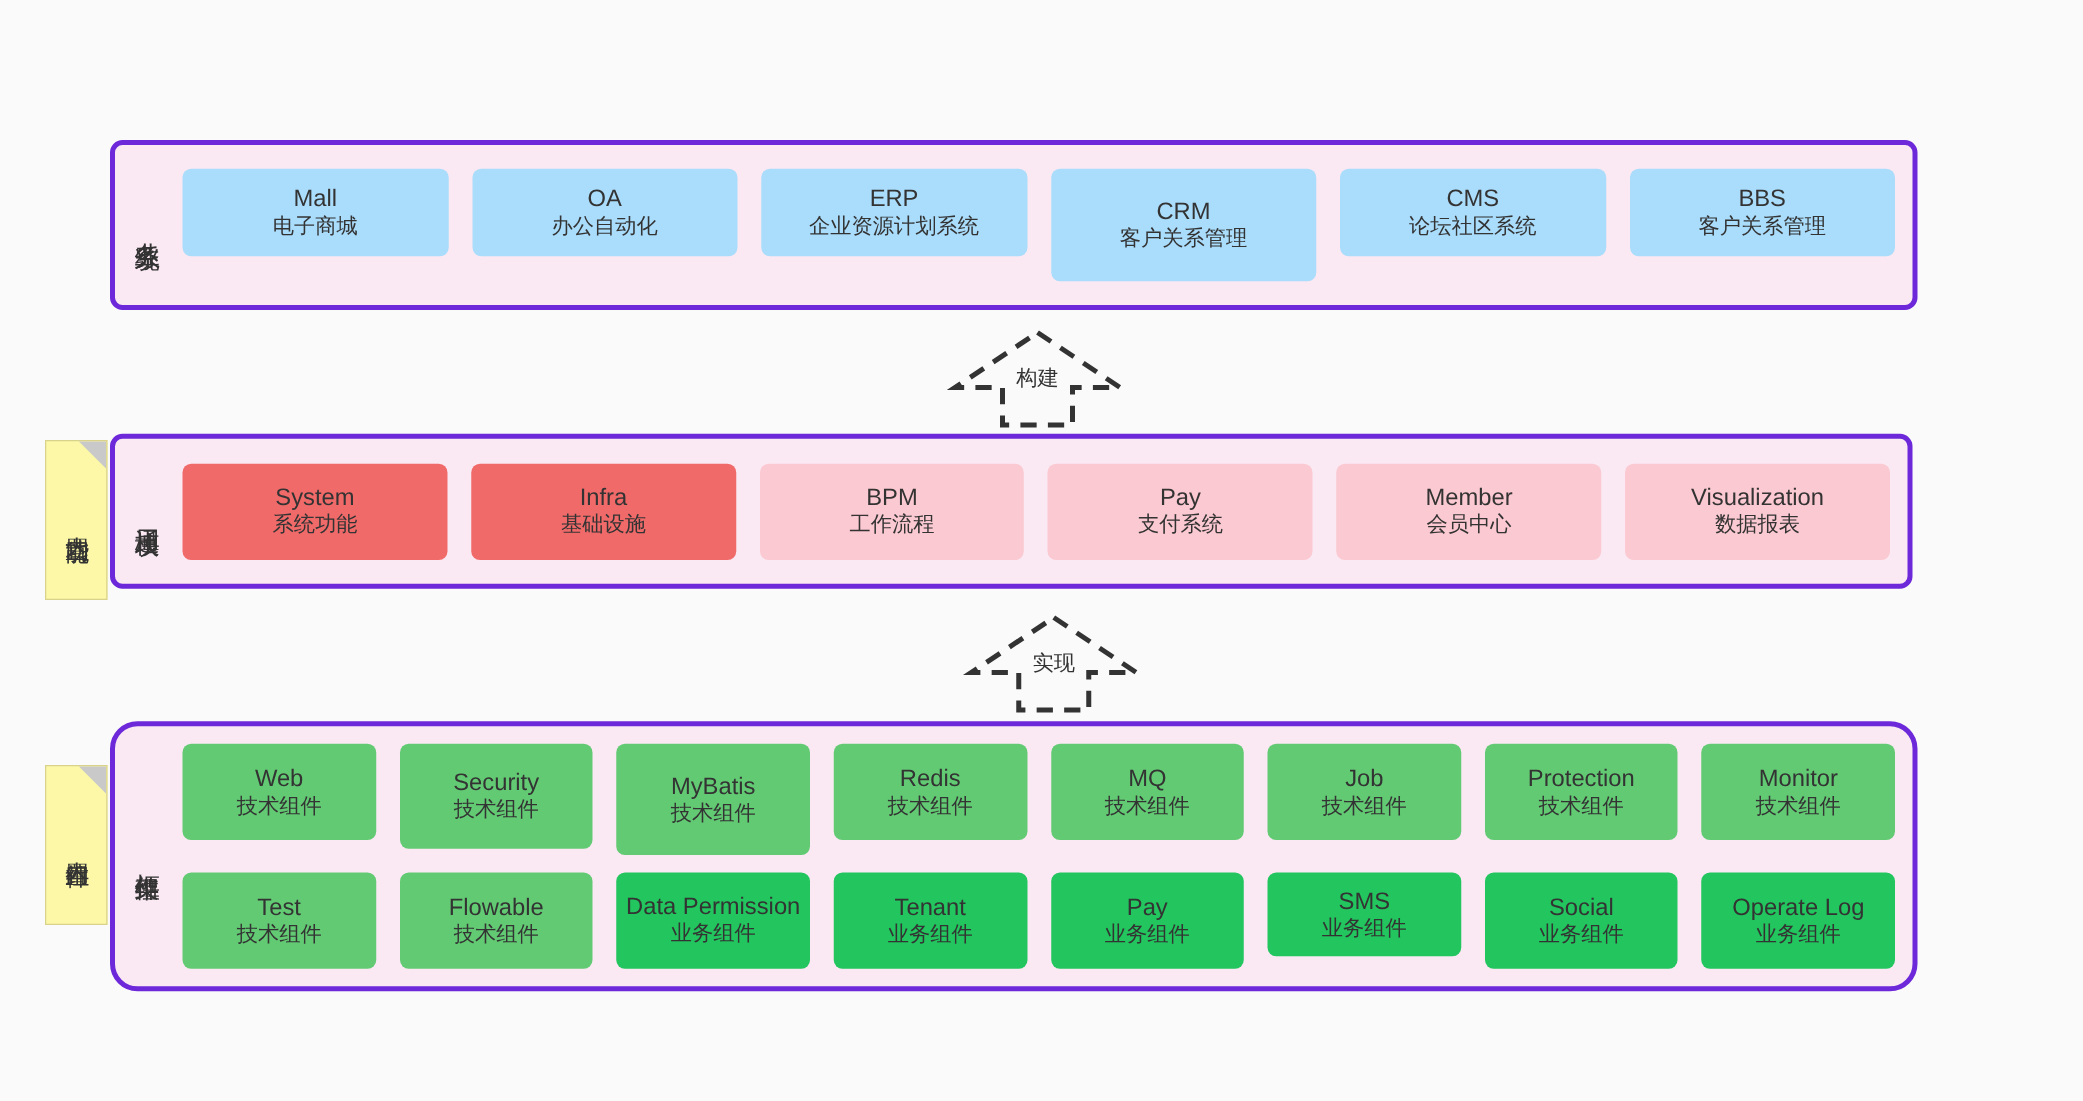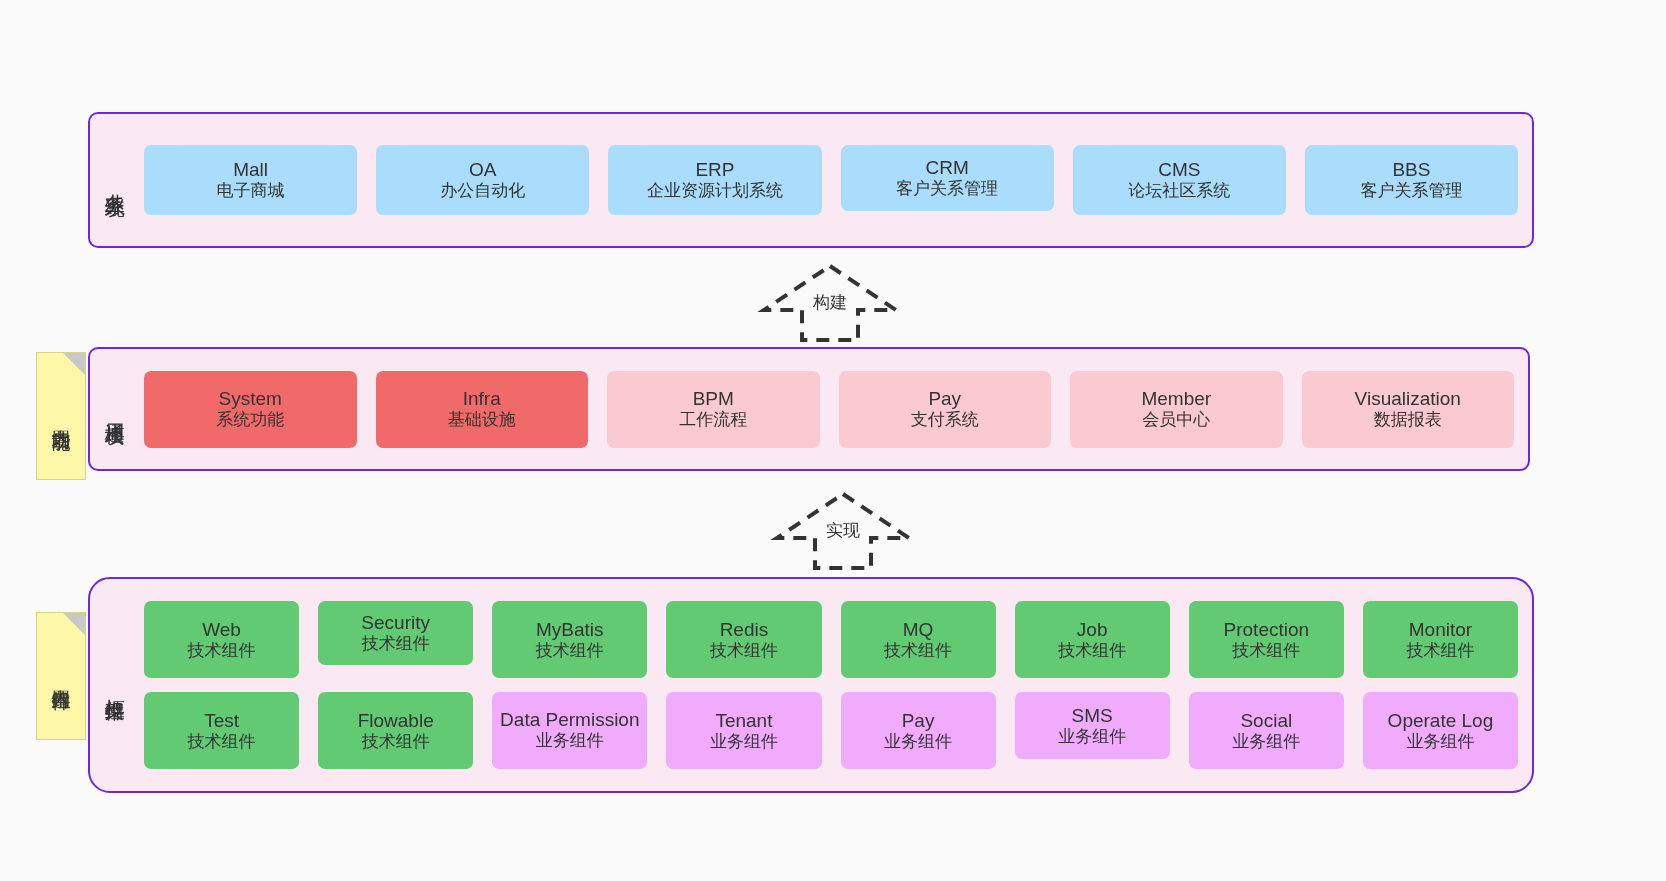--- a/index.html
+++ b/index.html
@@ -9,21 +9,21 @@
     background: #fafafa;
     font-family: "Liberation Sans", "DejaVu Sans", sans-serif;
     overflow: hidden;
   }
   #canvas { position: relative; width: 1666px; height: 881px; }
 
   
   .band {
     position: absolute;
     background: #fae9f3;
-    border: 2px solid #6d28d9;
+    border: 4px solid #6d28d9;
     border-radius: 10px;
     display: flex;
     align-items: stretch;
   }
   .band-title {
     width: 50px;
     flex: 0 0 50px;
     display: flex;
     align-items: center;
     justify-content: center;
@@ -63,21 +63,21 @@
   }
   .cell .l1 { font-size: 19px; }
   .cell .l2 { font-size: 17px; }
   .cell.tri .l1 { line-height: 1.18; }
 
   
   .c-blue      { background: #aadcfb; }
   .c-red       { background: #f16a6a; }
   .c-pink      { background: #fbc9d1; }
   .c-green     { background: #63ca74; }
-  .c-greenlite { background: #f0abfc; }
+  .c-greenlite { background: #22c55e; }
 
   
   .note {
     position: absolute;
     background: #fcf8a8;
     border: 1px solid #d8d28a;
     display: flex;
     align-items: center;
     justify-content: center;
     font-size: 19px;
@@ -124,21 +124,21 @@
           <span class="l2">电子商城</span>
         </div>
         <div class="cell c-blue" style="height:70px">
           <span class="l1">OA</span>
           <span class="l2">办公自动化</span>
         </div>
         <div class="cell c-blue" style="height:70px">
           <span class="l1">ERP</span>
           <span class="l2">企业资源计划系统</span>
         </div>
-        <div class="cell c-blue" style="height:66px">
+        <div class="cell c-blue" style="height:90px">
           <span class="l1">CRM</span>
           <span class="l2">客户关系管理</span>
         </div>
         <div class="cell c-blue" style="height:70px">
           <span class="l1">CMS</span>
           <span class="l2">论坛社区系统</span>
         </div>
         <div class="cell c-blue" style="height:70px">
           <span class="l1">BBS</span>
           <span class="l2">客户关系管理</span>
@@ -205,25 +205,25 @@
 
   <div class="band" id="band-framework" style="left:88px; top:577px; width:1446px; height:216px;border-radius:22px;">
     <div class="band-title">框架组件</div>
     <div class="band-body">
 
       <div class="row">
         <div class="cell c-green" style="height:77px">
           <span class="l1">Web</span>
           <span class="l2">技术组件</span>
         </div>
-        <div class="cell c-green" style="height:64px">
+        <div class="cell c-green" style="height:84px">
           <span class="l1">Security</span>
           <span class="l2">技术组件</span>
         </div>
-        <div class="cell c-green" style="height:77px">
+        <div class="cell c-green" style="height:89px">
           <span class="l1">MyBatis</span>
           <span class="l2">技术组件</span>
         </div>
         <div class="cell c-green" style="height:77px">
           <span class="l1">Redis</span>
           <span class="l2">技术组件</span>
         </div>
         <div class="cell c-green" style="height:77px">
           <span class="l1">MQ</span>
           <span class="l2">技术组件</span>

